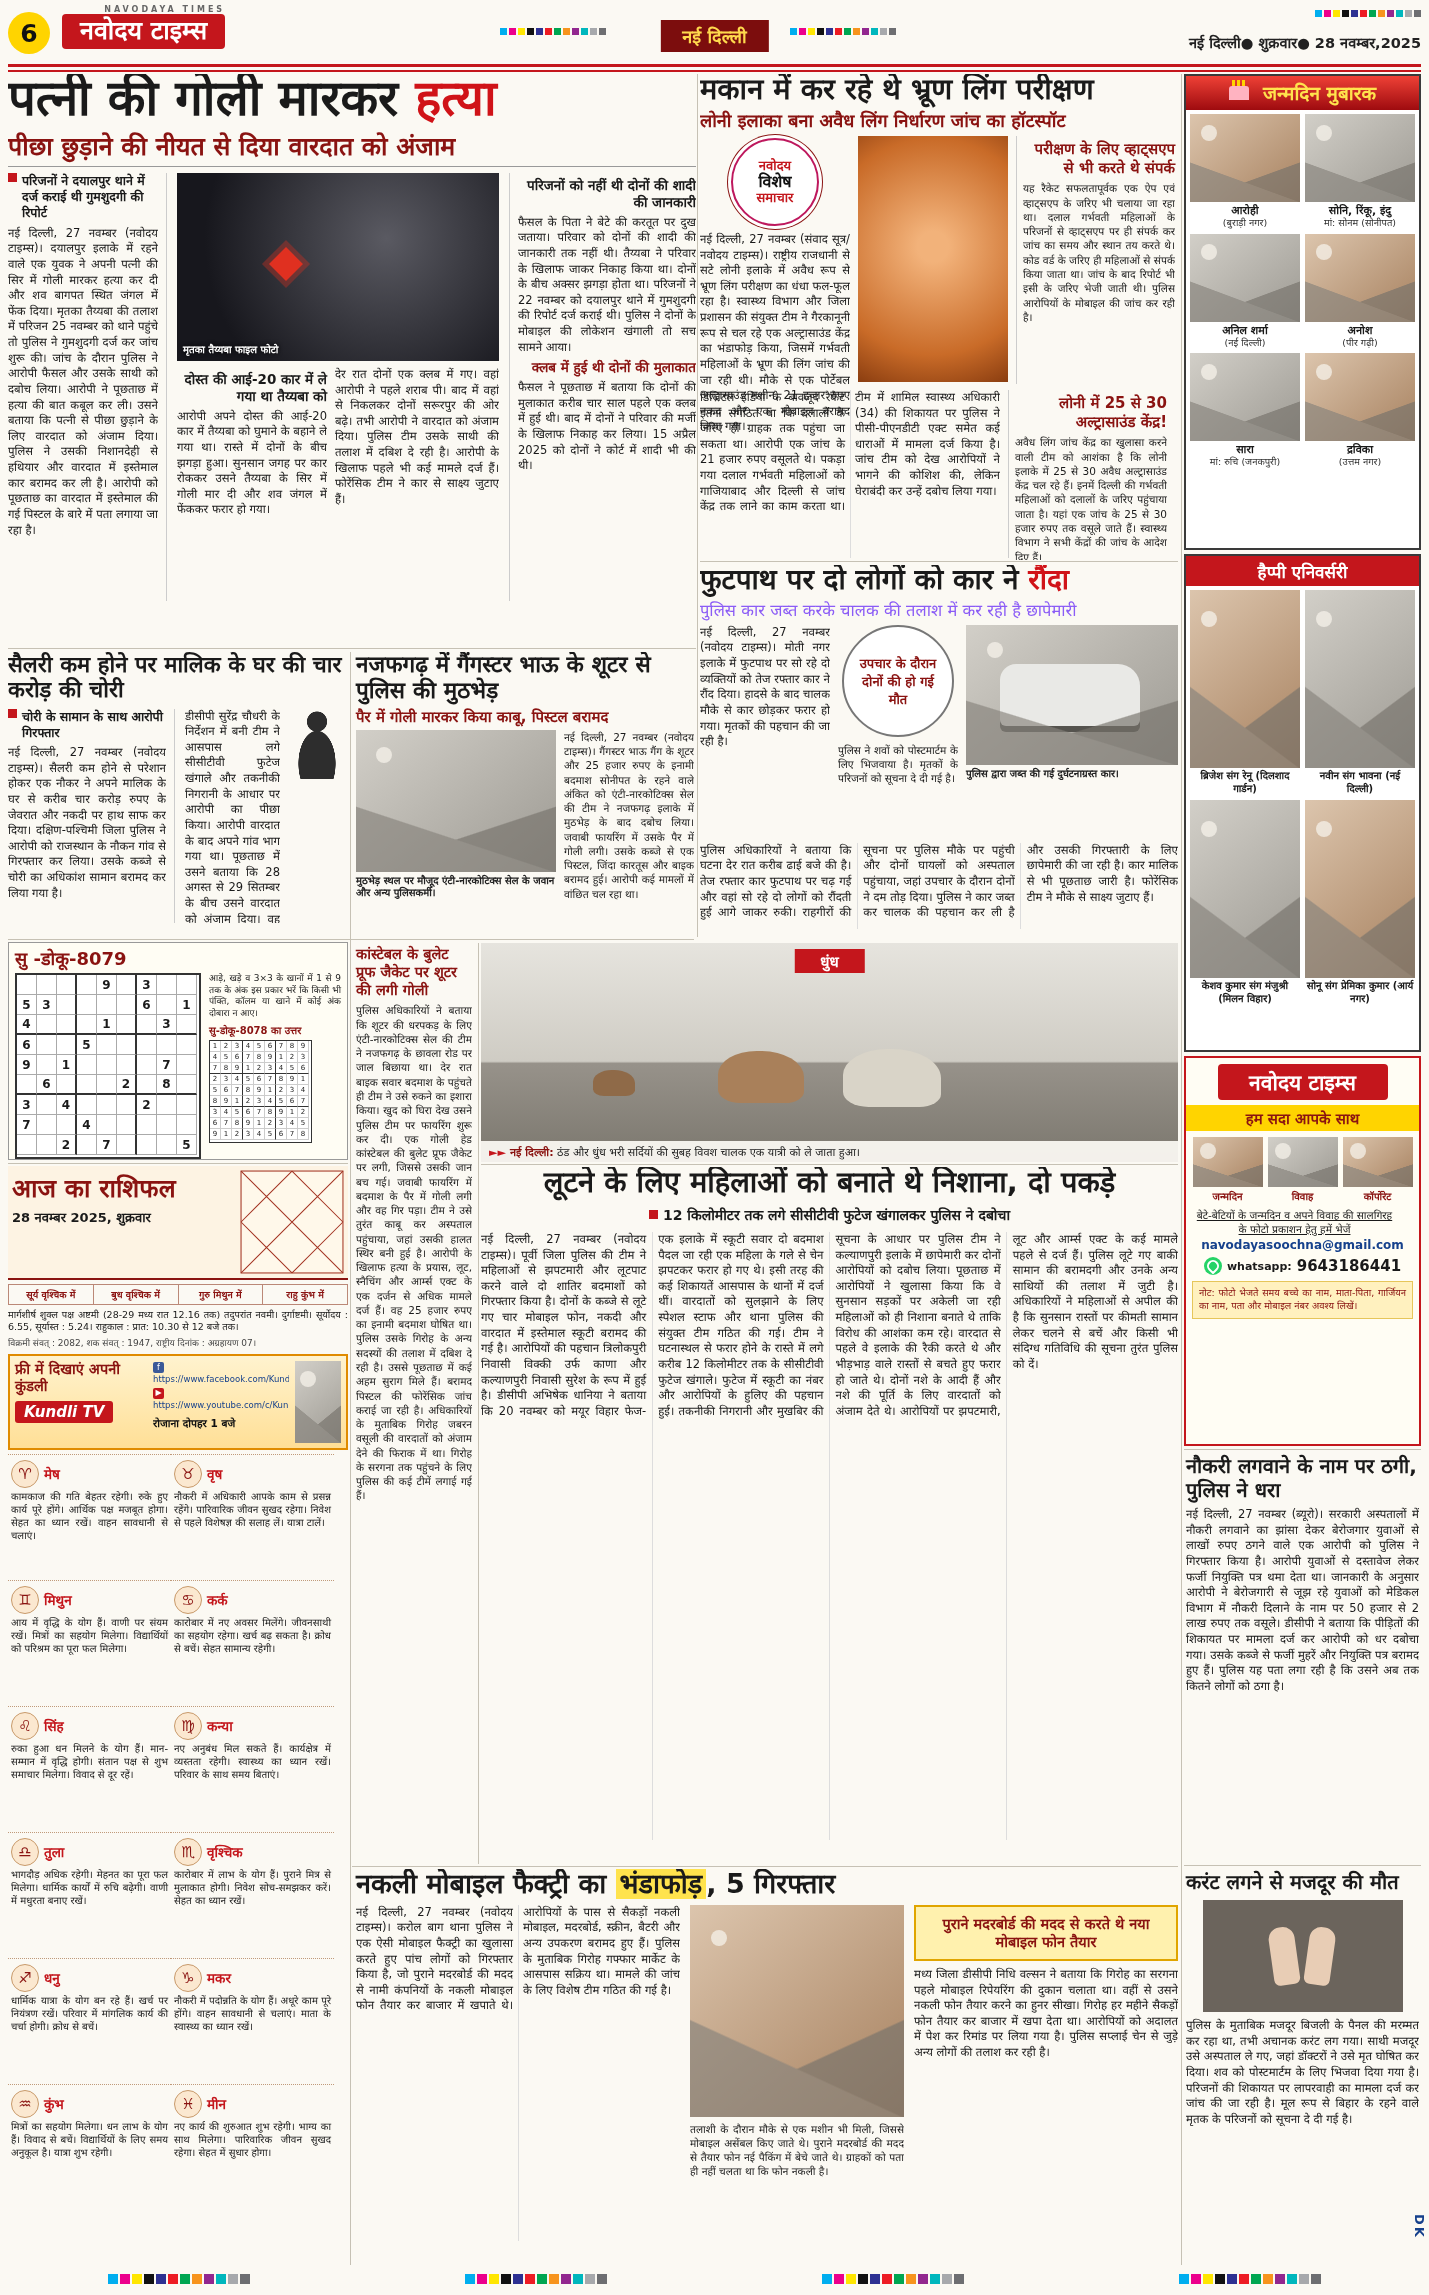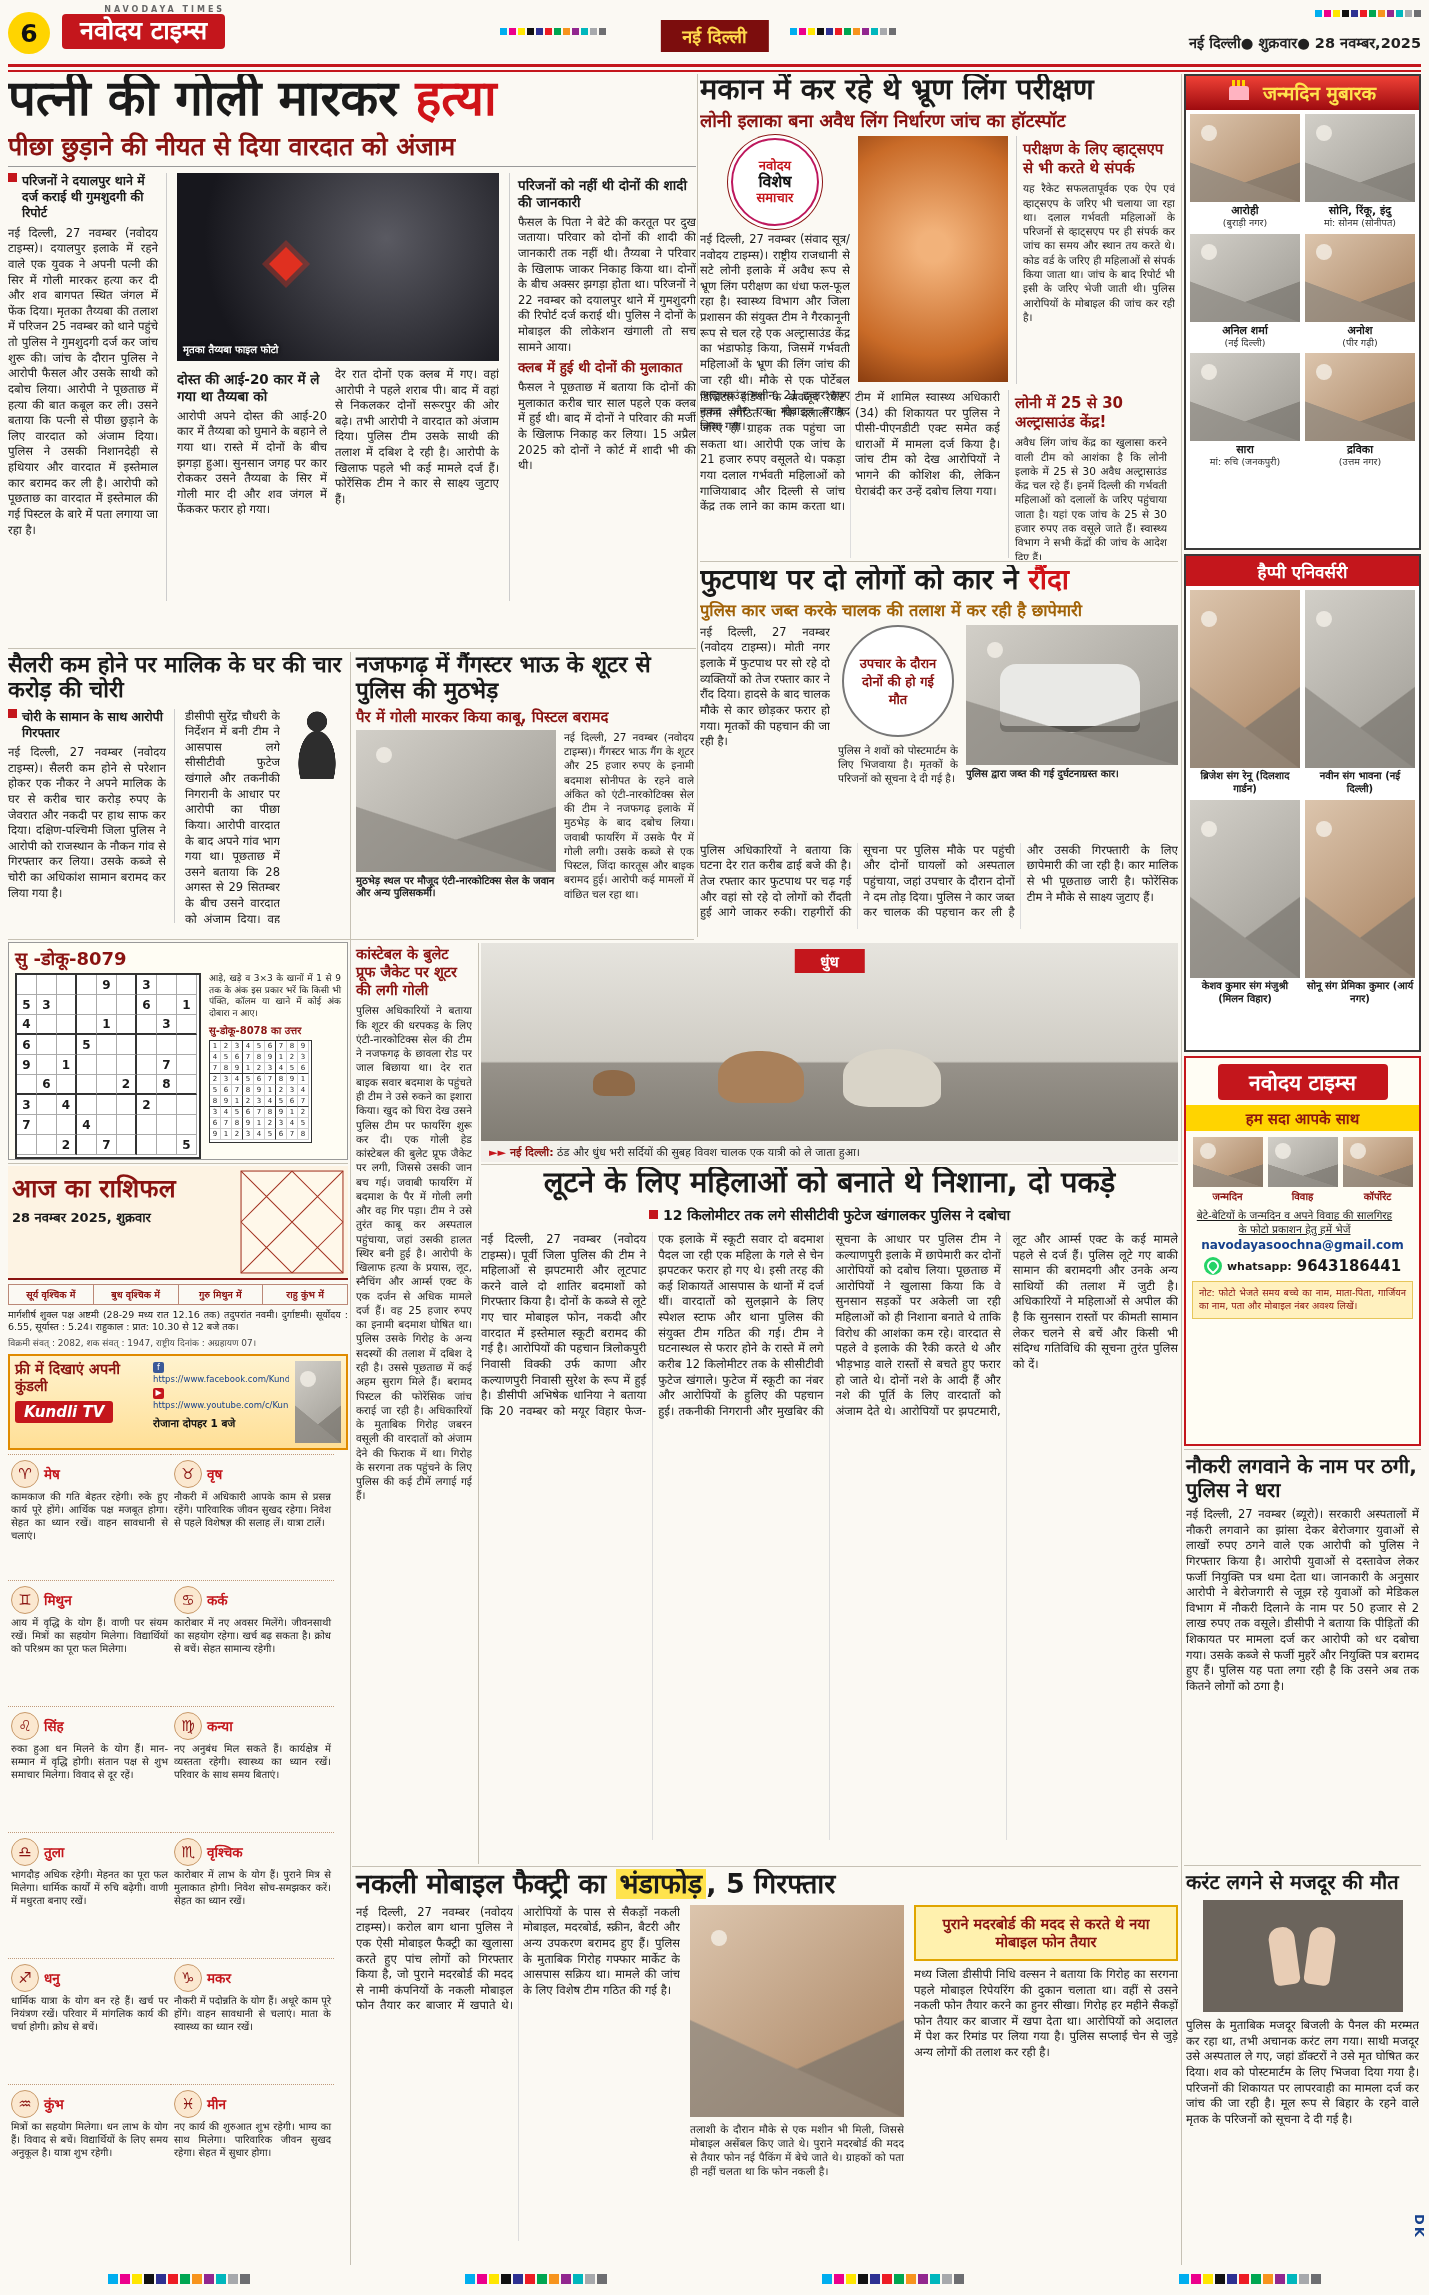--- a/index.html
+++ b/index.html
@@ -4,21 +4,21 @@
 <style>
   html,body{margin:0;padding:0;background:#e8e5de;}
   #page{position:relative;width:1429px;height:2295px;background:#fbf9f3;font-family:"DejaVu Sans",sans-serif;color:#1a1a1a;overflow:hidden;}
   .sec{position:absolute;overflow:hidden;}
   p{margin:0;}
   .bd{font-size:11.5px;line-height:1.36;text-align:justify;overflow:hidden;}
   .bd.small{font-size:10.5px;}
   .accent{color:#d01318;}
   .sq{display:inline-block;width:9px;height:9px;background:#c4161c;margin:0 5px 0 0;flex:none;}
   .kick{font-weight:bold;font-size:12.5px;line-height:1.3;display:flex;align-items:flex-start;margin-bottom:4px;}
-  .boxhead{font-weight:bold;text-align:left;font-size:13.5px;line-height:1.25;margin:4px 0;}
+  .boxhead{font-weight:bold;text-align:right;font-size:13.5px;line-height:1.25;margin:4px 0;}
   .maroon{color:#8a1311;}
   .cap{font-size:10px;font-weight:bold;color:#222;line-height:1.25;}
   .ph{position:relative;background:linear-gradient(140deg,#d2cfc8,#9d9a93);overflow:hidden;}
   .ph::before{content:"";position:absolute;left:10%;top:12%;width:16px;height:16px;border-radius:50%;background:#f5f2ea;opacity:.75;}
   .ph::after{content:"";position:absolute;bottom:0;left:0;width:100%;height:46%;background:linear-gradient(to top right,#87837c 49%,transparent 50%),linear-gradient(to top left,#76726b 49%,transparent 50%);opacity:.65;}
   .ph.warm{background:linear-gradient(140deg,#dcc5ad,#a7815f);}
   .ph.dark{background:radial-gradient(circle at 65% 35%,#5a5a62,#17171d 75%);}
   .ph.dark::before,.ph.dark::after{display:none;}
   .vrule{position:absolute;width:1px;background:#c6c1b4;}
   .hrule{position:absolute;height:1px;background:#c6c1b4;}
@@ -60,21 +60,21 @@
   .fetusimg{width:150px;height:246px;flex:none;background:radial-gradient(circle at 50% 45%,#f2b27a 10%,#c96b28 70%,#8a3d10);}
   .fetusimg::before,.fetusimg::after{display:none;}
   .fet-wa{width:152px;flex:none;border-left:1px solid #ccc;padding-left:6px;}
   .fet-wa .boxhead,.fet-ul .boxhead{color:#8a1311;font-size:15px;}
   .fet-r2{display:flex;gap:8px;margin-top:6px;height:168px;}
   .fet-bb{width:300px;flex:none;columns:2;column-gap:10px;column-rule:1px solid #ddd;}
   .fet-ul{width:152px;flex:none;border-left:1px solid #ccc;padding-left:6px;}
   
   #car{left:700px;top:565px;width:478px;height:372px;}
   .car-head{font-size:28px;font-weight:bold;line-height:1.1;}
-  .car-sub{font-size:16.5px;font-weight:bold;color:#a16207;margin:2px 0 4px 0;}
+  .car-sub{font-size:16.5px;font-weight:normal;color:#8b5cf6;margin:2px 0 4px 0;}
   .car-r1{display:flex;gap:8px;height:212px;}
   .car-a{width:130px;flex:none;}
   .car-b{width:120px;flex:none;display:flex;flex-direction:column;align-items:center;gap:6px;}
   .death-circle{width:112px;height:112px;border-radius:50%;border:2px solid #777;background:#fff;display:flex;align-items:center;justify-content:center;text-align:center;font-weight:bold;color:#8a1311;font-size:13px;padding:8px;box-sizing:border-box;flex:none;}
   .car-c{flex:1;}
   .carimg{height:140px;}
   .carblob{position:absolute;left:16%;top:28%;width:66%;height:44%;background:#e9e9e6;border-radius:16px 22px 6px 6px;box-shadow:0 6px 0 #55534e;}
   .car-bc{columns:3;column-gap:12px;column-rule:1px solid #ddd;height:86px;margin-top:6px;}
   
   #theft{left:8px;top:652px;width:340px;height:284px;}

